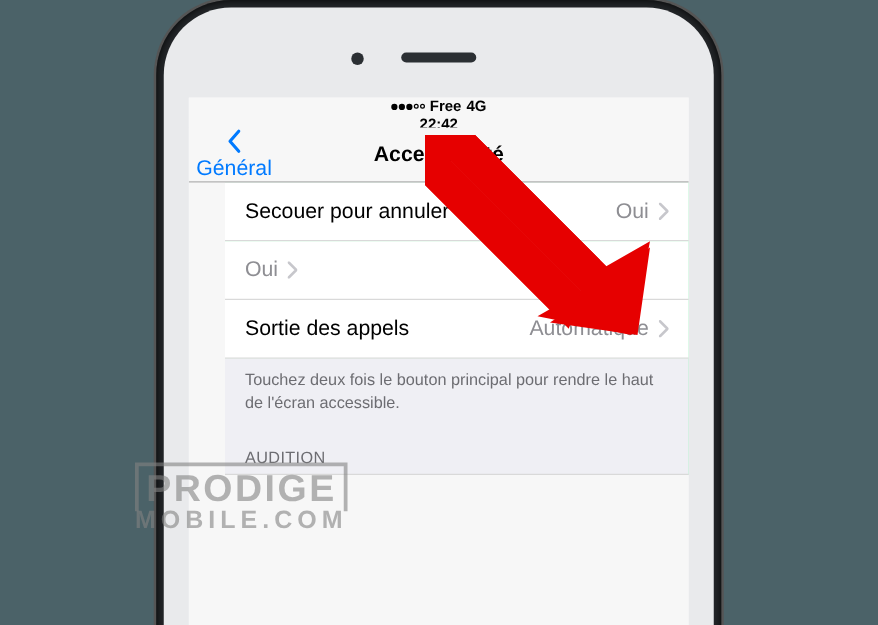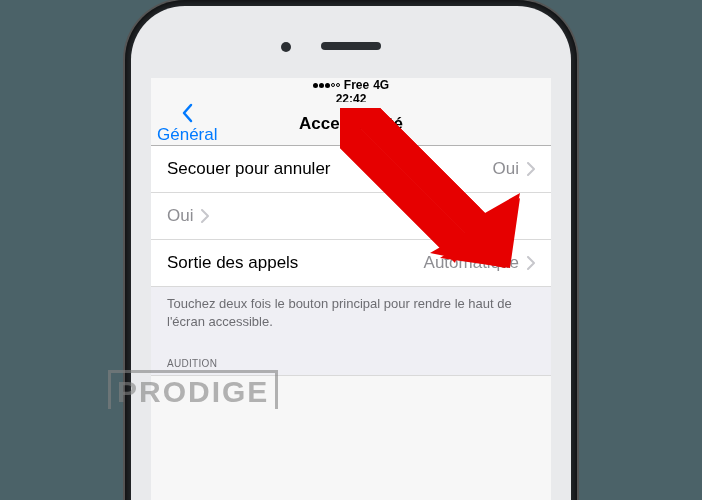--- a/index.html
+++ b/index.html
@@ -108,21 +108,21 @@
   }
   .nav-title {
     position: absolute;
     left: 0; right: 0;
     text-align: center;
     font-size: 17px;
     font-weight: 600;
     color: #000;
     pointer-events: none;
   }
-  .list { background: #86efac; }
+  .list { background: #86efac; margin-left: 29px; }
   .row {
     height: 47px;
     padding: 0 16px;
     display: flex;
     align-items: center;
     border-bottom: 1px solid #d9d9d9;
     font-size: 17px;
     color: #000;
     background: #fff;
   }
@@ -148,21 +148,21 @@
   }
   .footer-text {
     padding: 8px 16px 10px;
     font-size: 13px;
     color: #6d6d72;
     background: #efeff4;
     line-height: 1.35;
   }
   .section-header {
     padding: 18px 16px 6px;
-    font-size: 10px;
+    font-size: 13px;
     color: #6d6d72;
     background: #efeff4;
     text-transform: uppercase;
     letter-spacing: .3px;
     border-bottom: 1px solid #d9d9d9;
   }
   
   .arrow {
     position: absolute;
     pointer-events: none;
@@ -274,13 +274,14 @@
     <polygon points="20,0 60,0 160,100 150,130 20,0"></polygon>
     <polygon points="20,0 20,40 130,150 150,130"></polygon>
 
     <path d="M20 0 L60 0 L165 105 L200 85 L185 160 L110 145 L145 125 L20 0 Z"></path>
     <path d="M20 0 L20 40 L135 155 L145 125 Z"></path>
   </g>
 </svg>
 
 <div class="watermark">
   <div class="line1">PRODIGE</div>
+  <div class="line2">MOBILE.COM</div>
 </div>
 
 </body></html>

